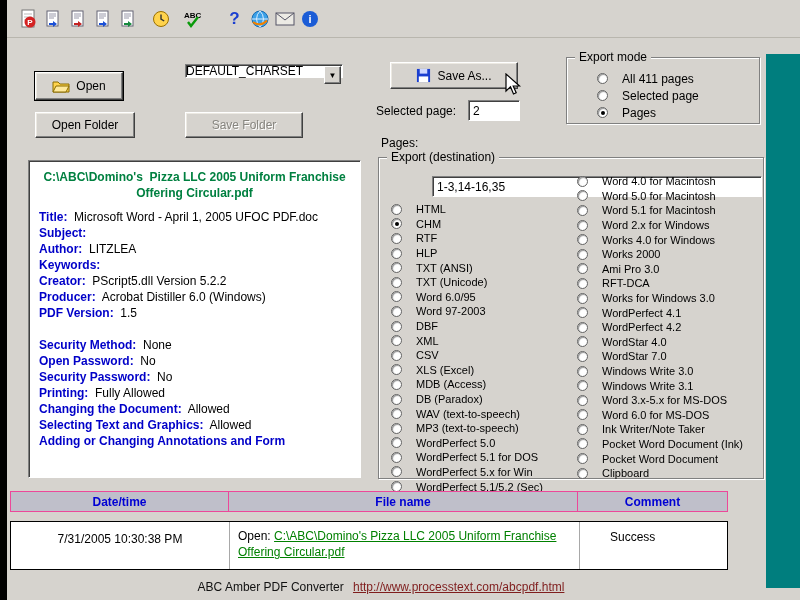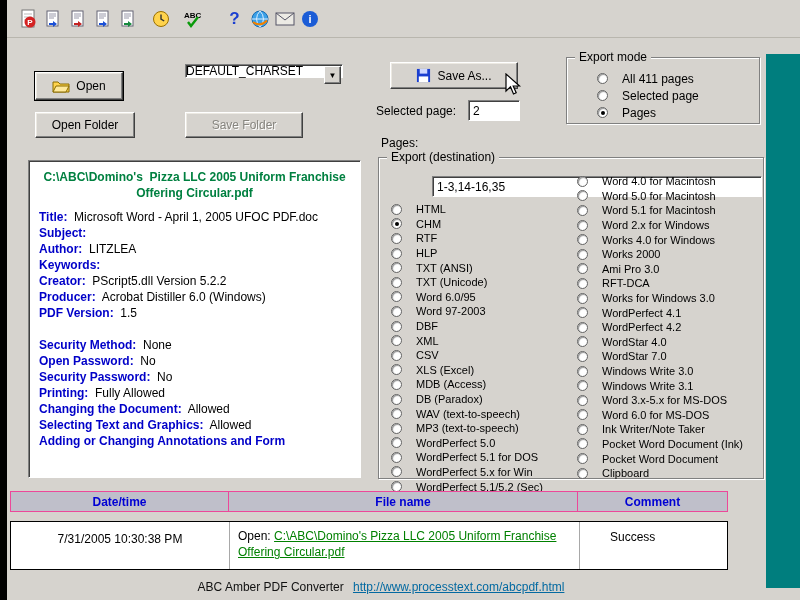--- a/index.html
+++ b/index.html
@@ -67,21 +67,21 @@
   .th-date { left:10px; width:219px; } .th-file { left:228px; width:350px; } .th-comment { left:577px; width:151px; }
   .rowbox { position:absolute; left:10px; top:521px; width:718px; height:49px; background:#fff;
             border:1px solid #000; display:flex; }
   .cell-date { width:218px; display:flex; justify-content:center; padding-top:10px; font-size:12px; color:#000; }
   .cell-file { width:350px; border-left:1px solid #a8a8a8; padding:6px 8px 0 8px; font-size:12px; line-height:16px; }
   .cell-comment { flex:1; border-left:1px solid #a8a8a8; padding:8px 0 0 30px; font-size:12px; color:#000; }
   .filelink { color:#008000; text-decoration:underline; cursor:pointer; }
 
   
   .footer { position:absolute; top:580px; left:0; width:762px; text-align:center; font-size:12px; color:#111; }
-  .footer .urllink { color:#0369a1; text-decoration:underline; cursor:pointer; margin-left:6px; }
+  .footer .urllink { color:#7f1d1d; text-decoration:underline; cursor:pointer; margin-left:6px; }
 
   .cursor { position:absolute; left:504px; top:73px; z-index:50; }
 </style>
 </head>
 <body>
 
 <div class="screen">
   <div class="strip-left"></div>
   <div class="strip-right"></div>
 

